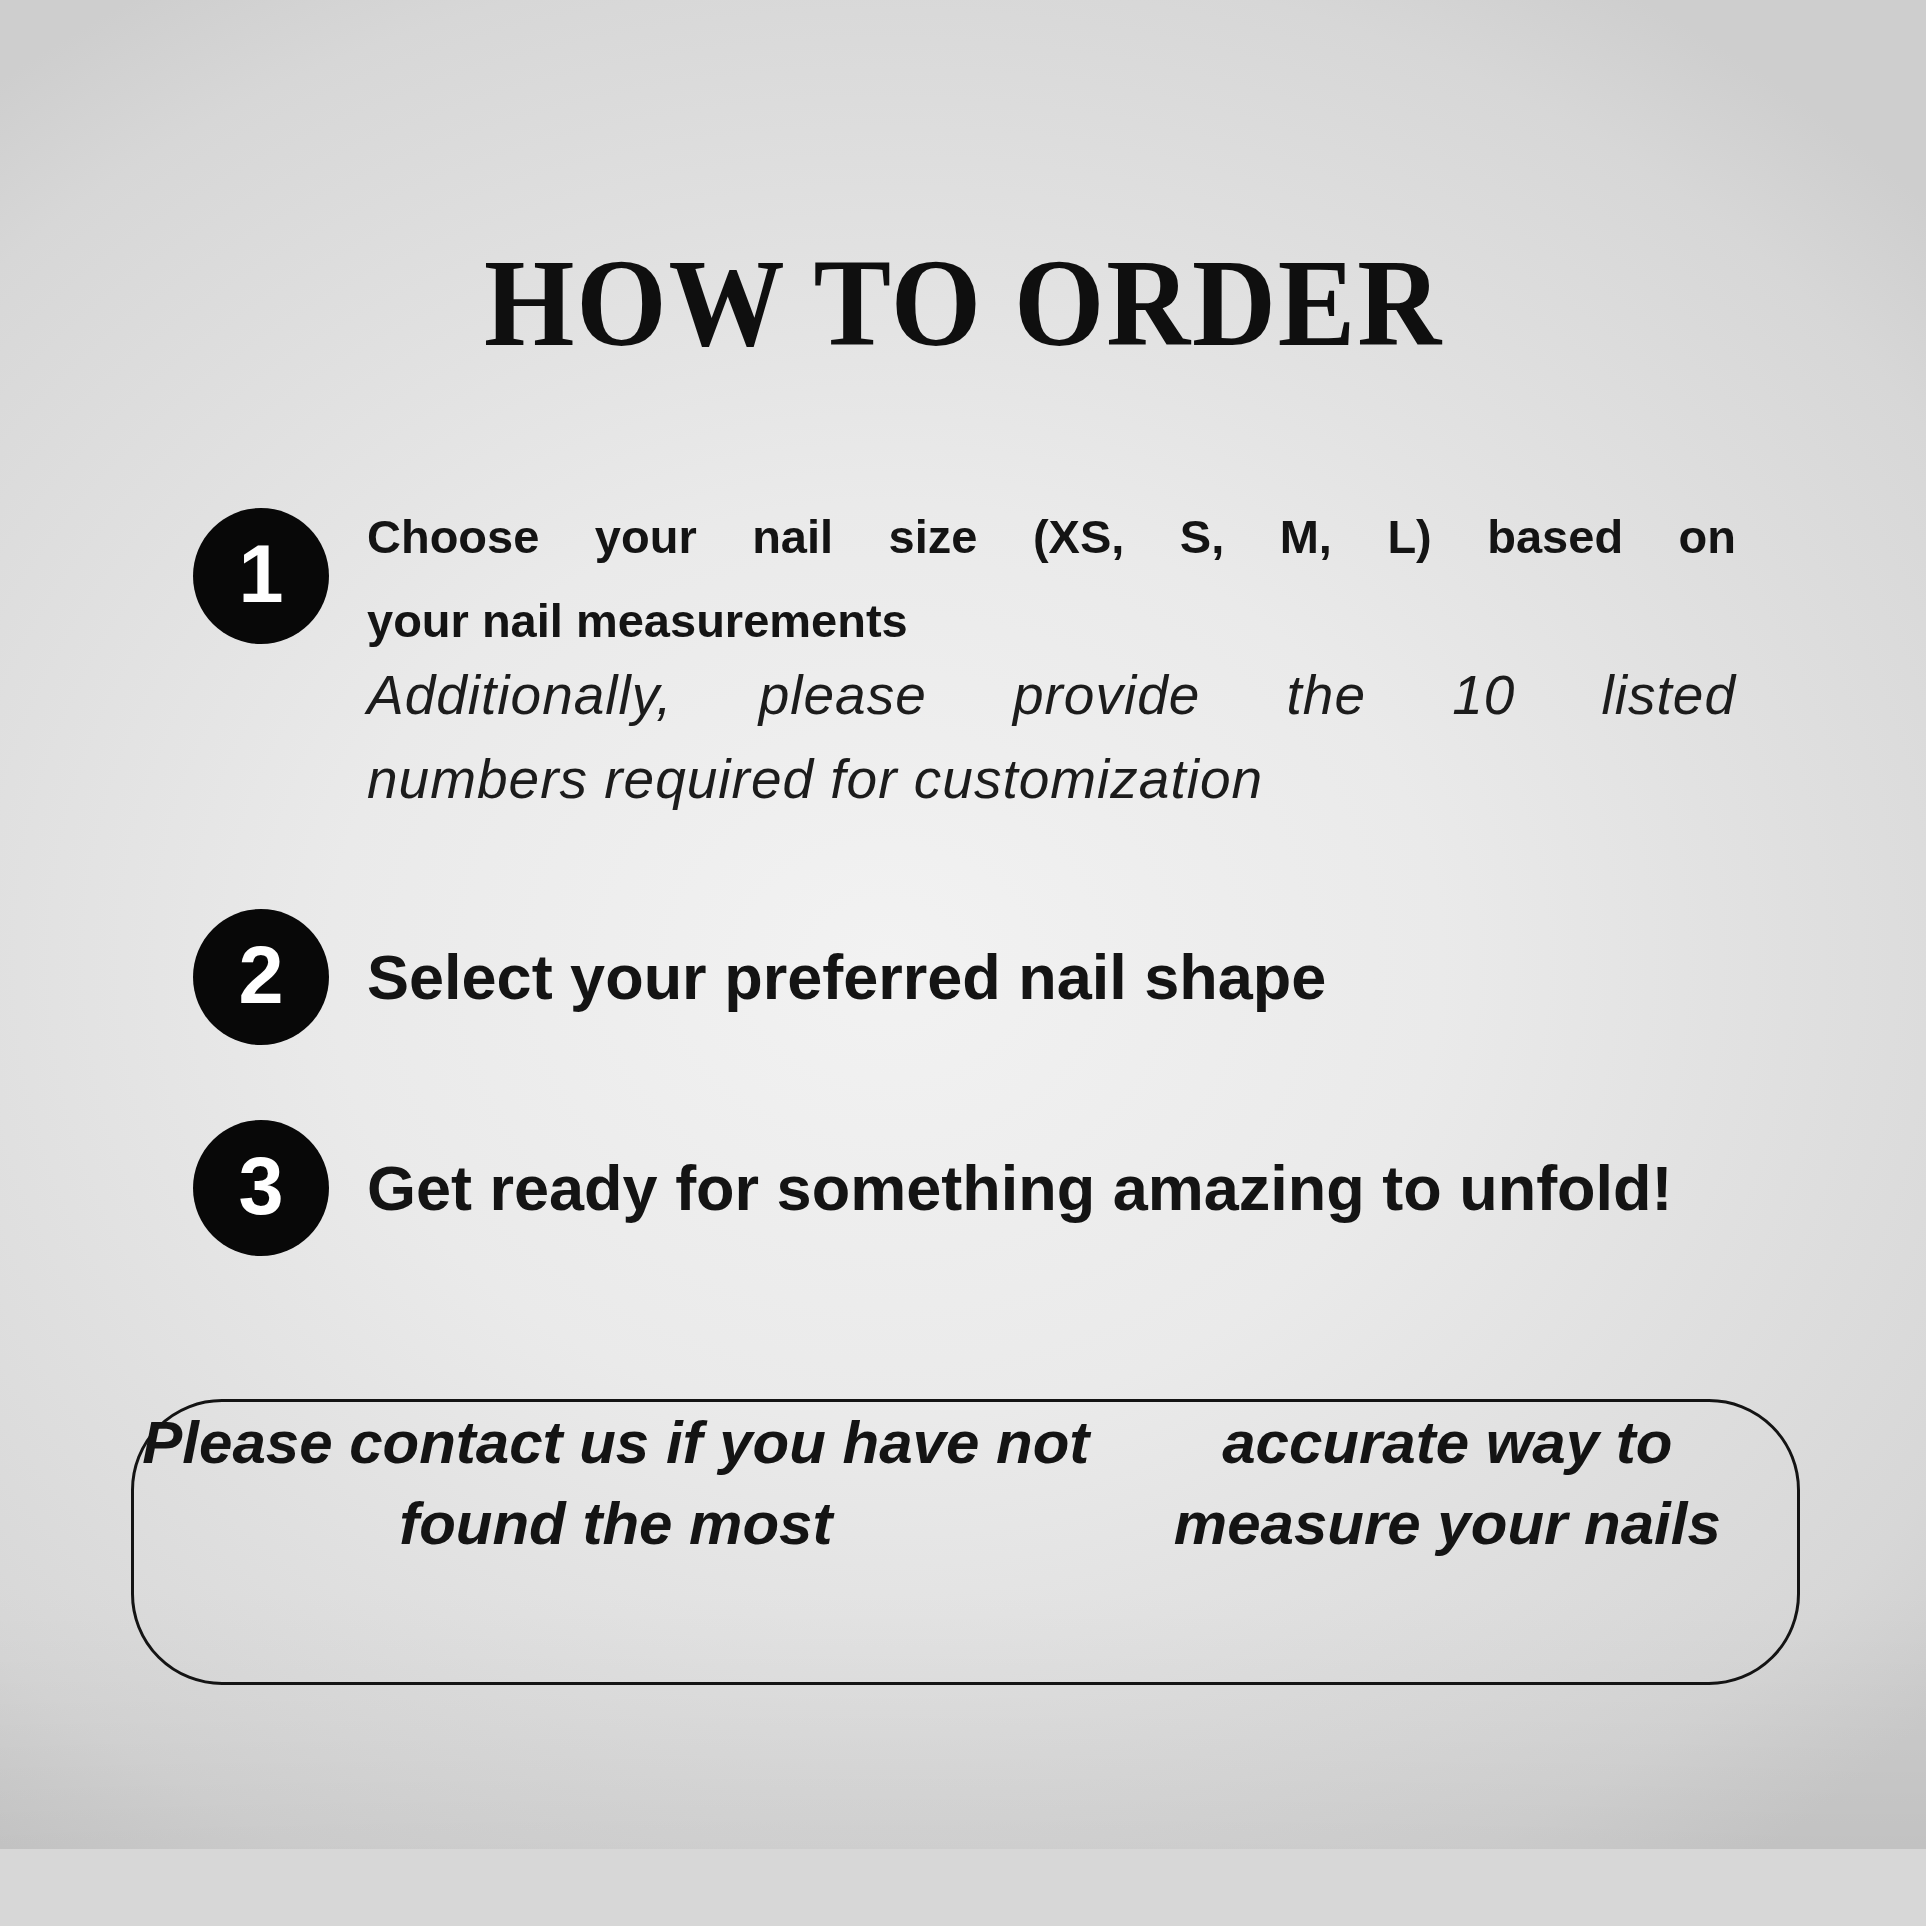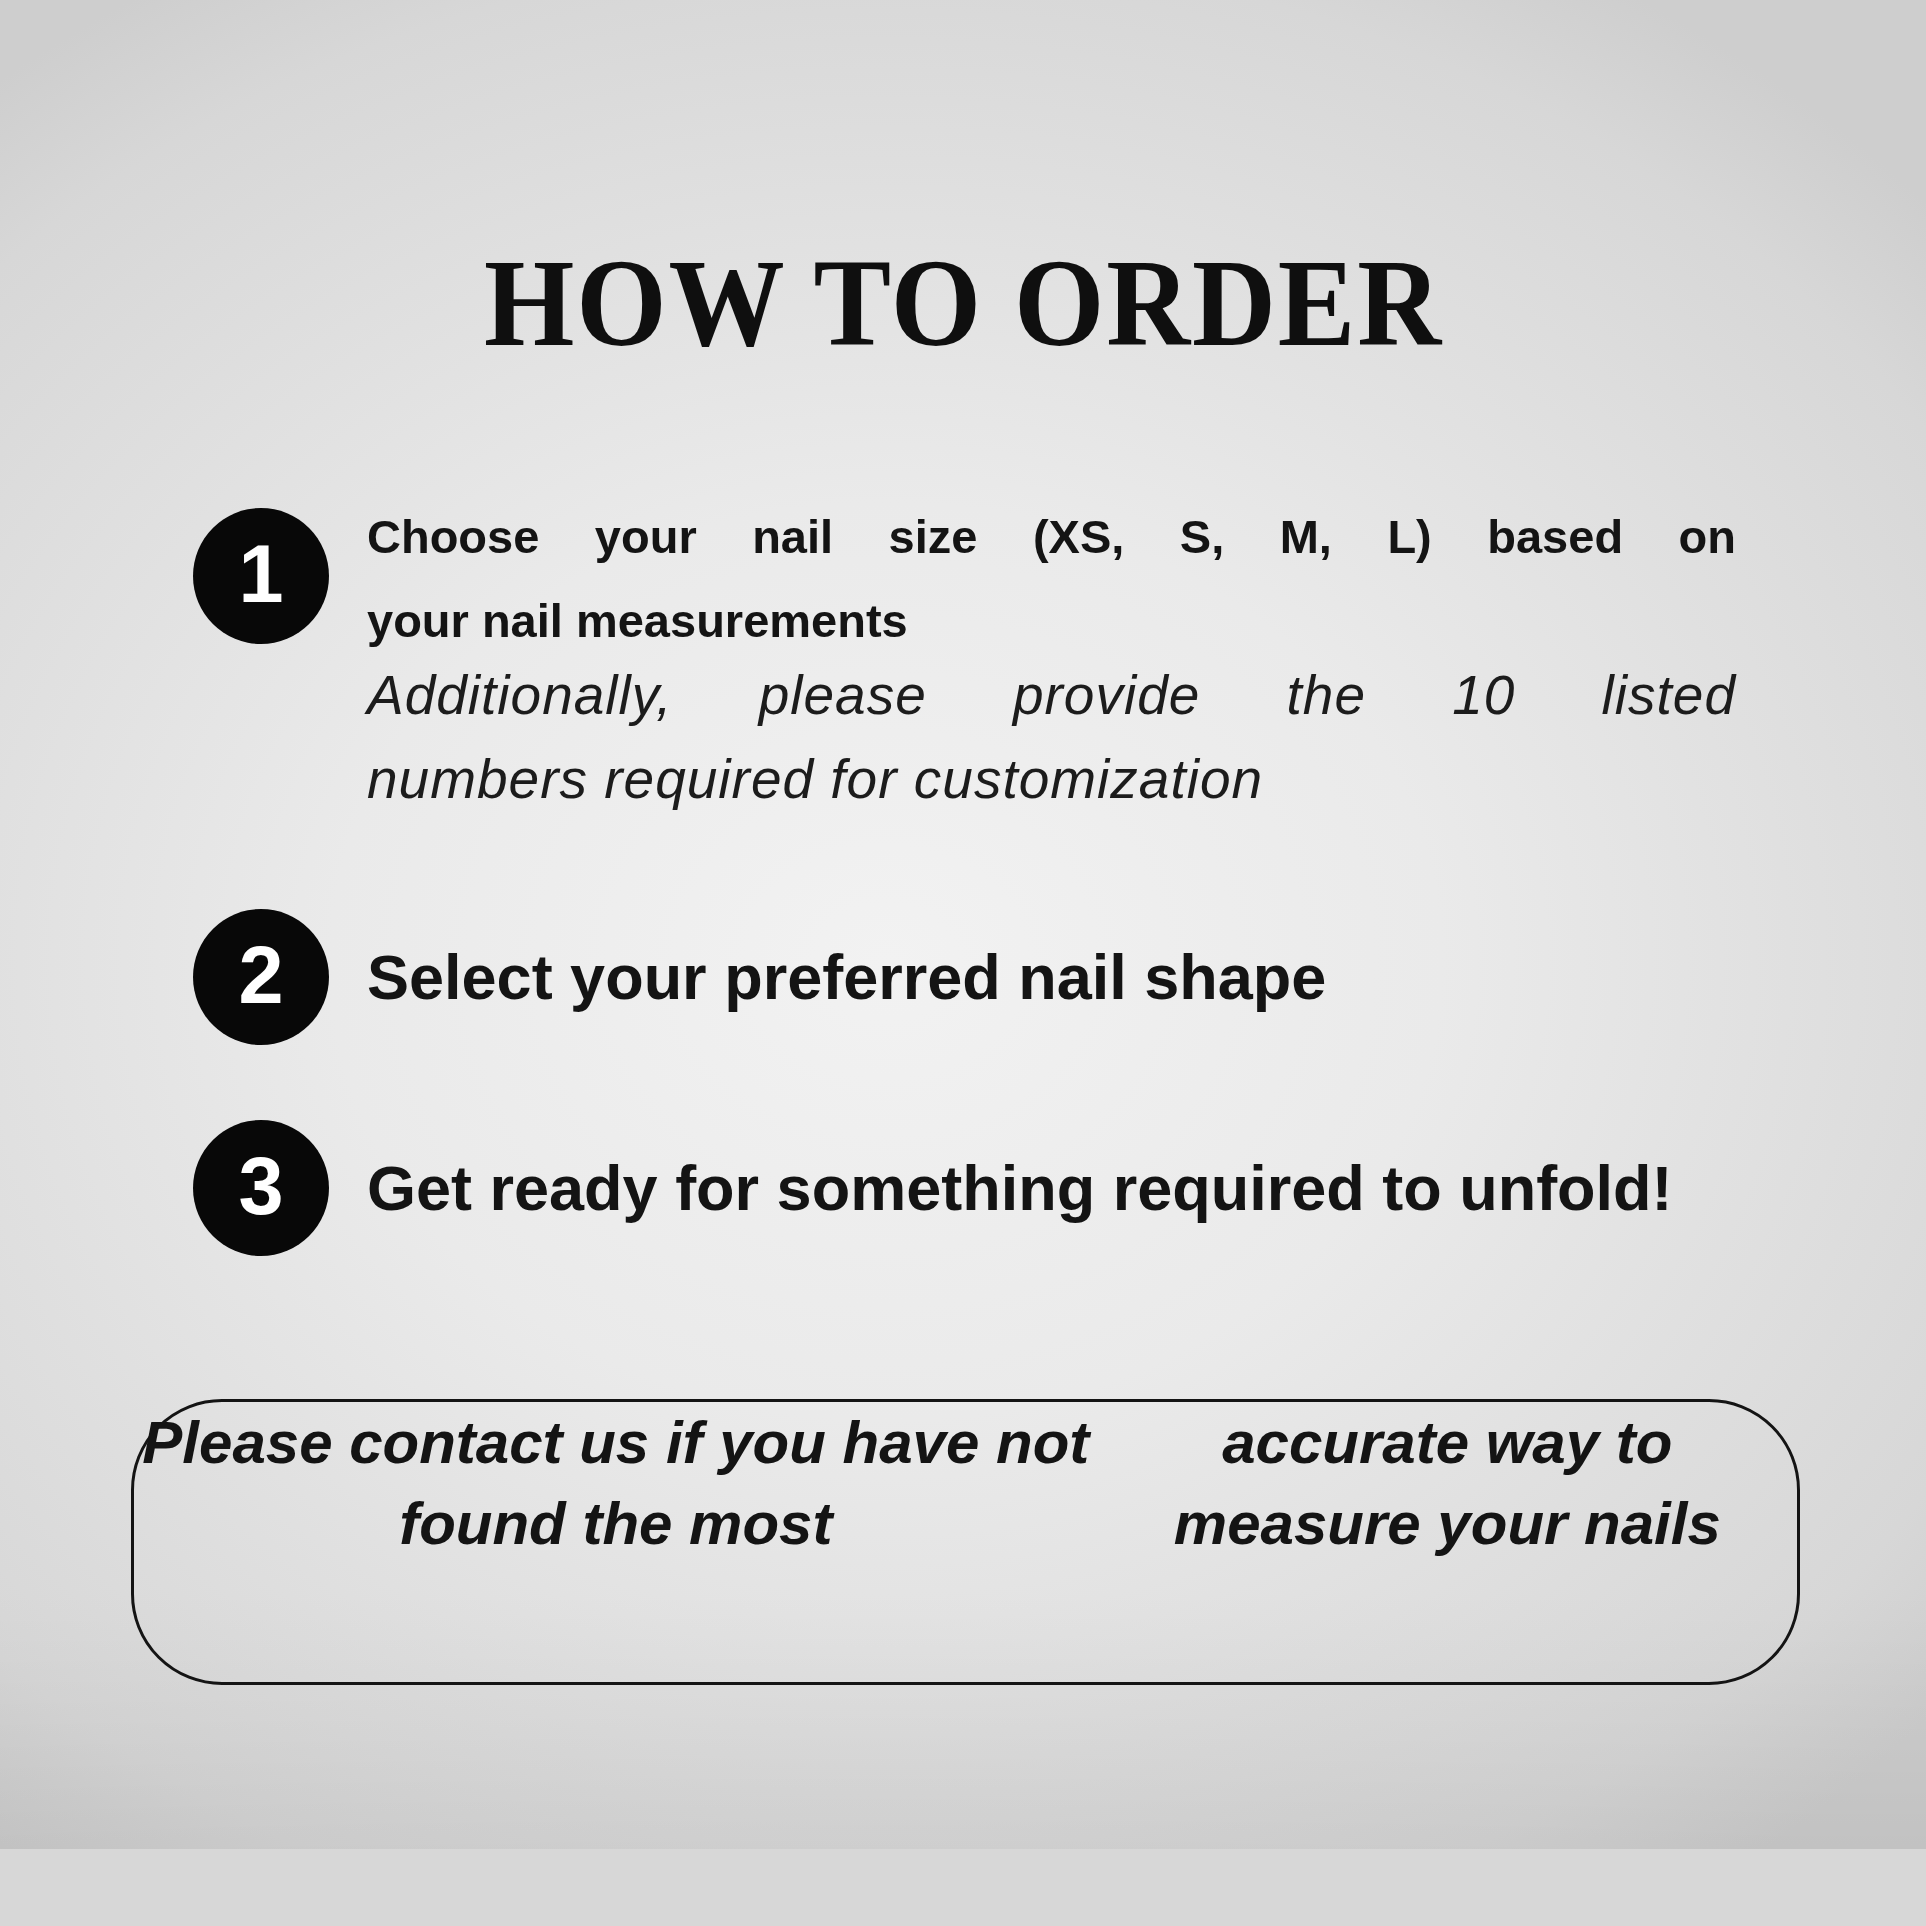--- a/index.html
+++ b/index.html
@@ -140,21 +140,21 @@
     <span class="num">2</span>
   </div>
   <div class="col step-title-big pos-step2-title">
     <div class="lline">Select your preferred nail shape</div>
   </div>
 
   <div class="badge badge-3">
     <span class="num">3</span>
   </div>
   <div class="col step-title-big pos-step3-title">
-    <div class="lline">Get ready for something required to unfold!</div>
+    <div class="lline">Get ready for something amazing to unfold!</div>
   </div>
 
   <div class="footer-box">
     <div>Please contact us if you have not found the most</div>
     <div>accurate way to measure your nails</div>
   </div>
 
 </div>
 
 

